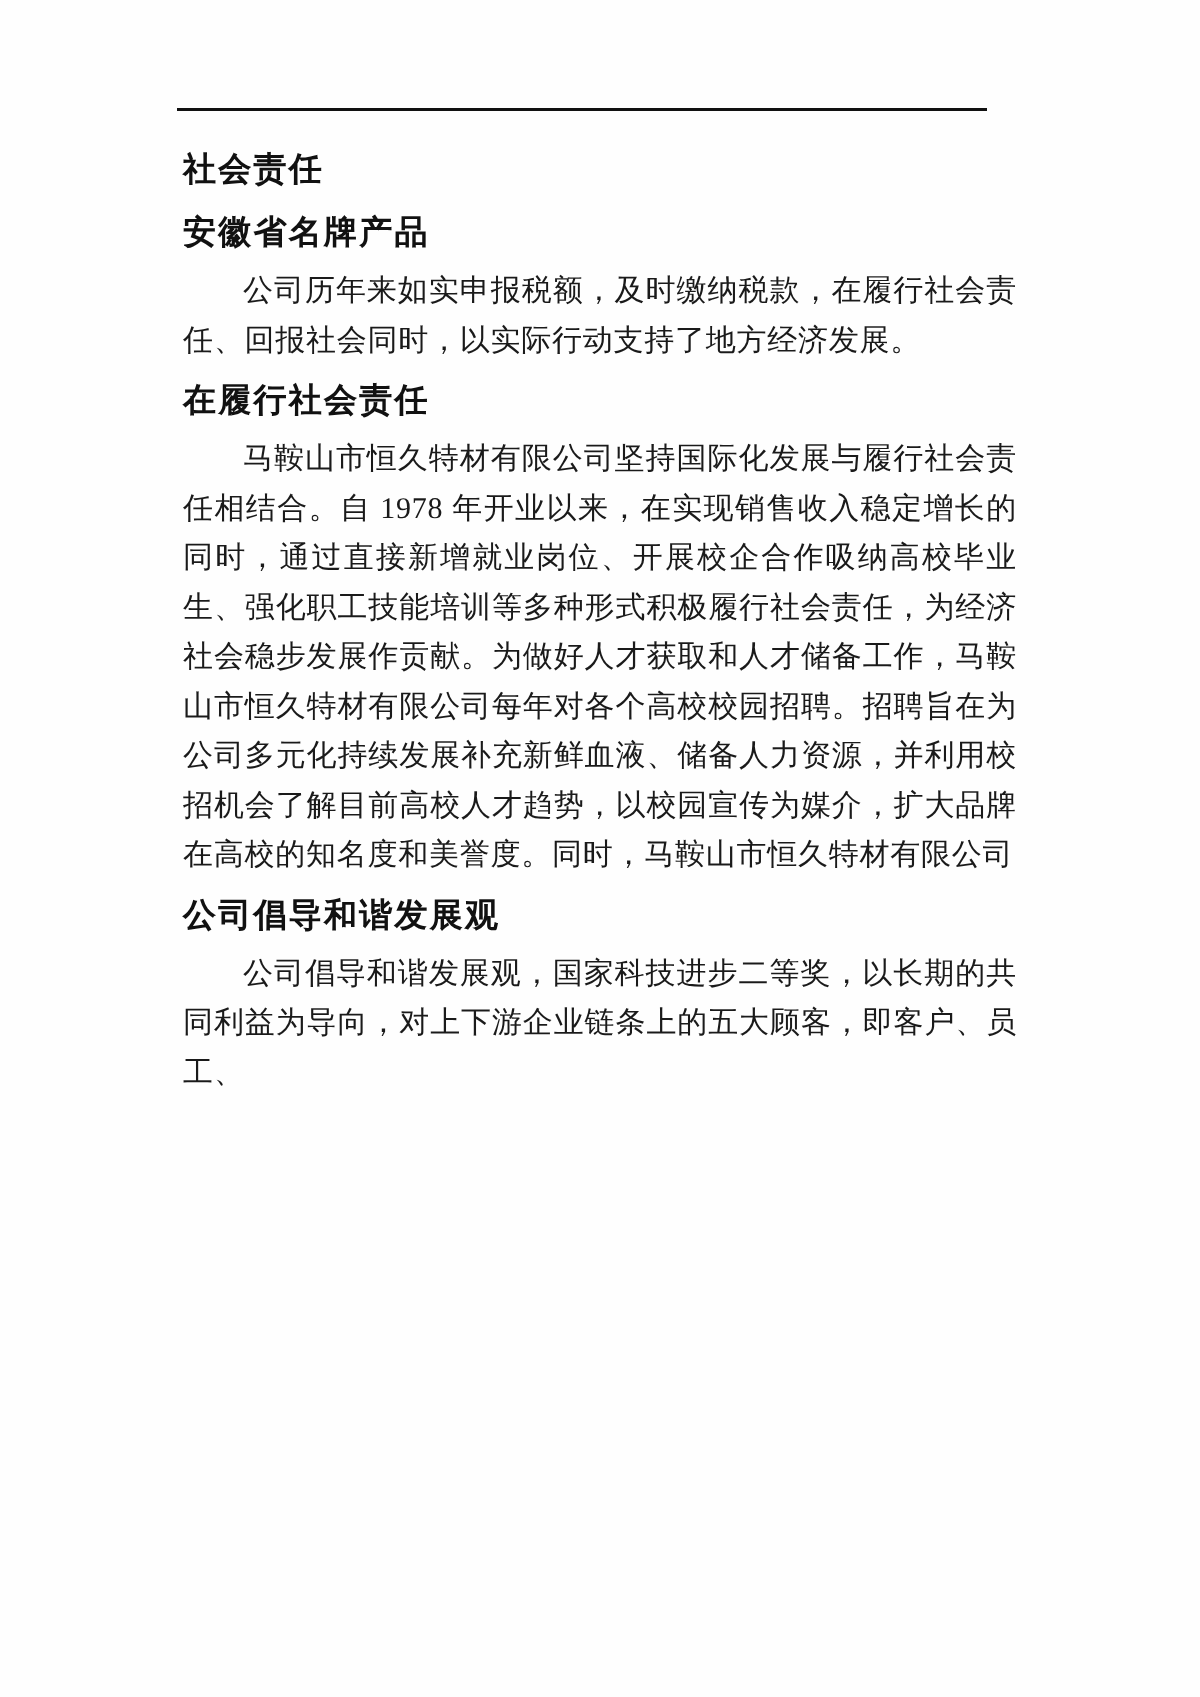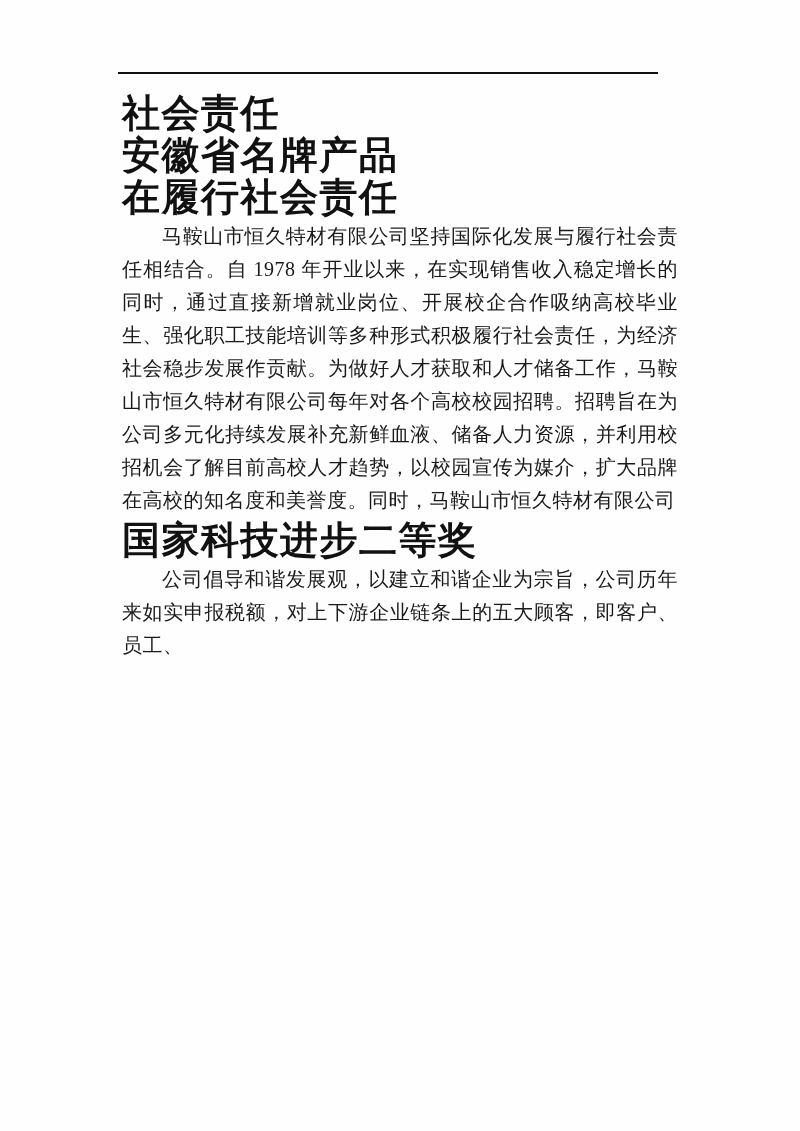--- a/index.html
+++ b/index.html
@@ -39,44 +39,45 @@
     text-justify: inter-ideograph;
     letter-spacing: 0.5px;
   }
   p.body-par.indent {
     text-indent: 2em;
   }
   h2.sec-heading {
     margin: 4px 0;
     font-family: "Liberation Sans", sans-serif;
     font-weight: 700;
-    font-size: 38px;
+    font-size: 22px;
     line-height: 38px;
     letter-spacing: 1.5px;
     color: #111;
   }
 </style>
 </head>
 <body>
 
 <div class="page">
 
   <div class="header-rule"></div>
 
   <div class="content">
 
 
     <h2 class="sec-heading">社会责任</h2>
 
 
     <h2 class="sec-heading">安徽省名牌产品</h2>
 
+    <p class="body-par indent">公司历年来如实申报税额，及时缴纳税款，在履行社会责任、回报社会同时，以实际行动支持了地方经济发展。</p>
 
     <h2 class="sec-heading">在履行社会责任</h2>
 
     <p class="body-par indent">马鞍山市恒久特材有限公司坚持国际化发展与履行社会责任相结合。自 1978 年开业以来，在实现销售收入稳定增长的同时，通过直接新增就业岗位、开展校企合作吸纳高校毕业生、强化职工技能培训等多种形式积极履行社会责任，为经济社会稳步发展作贡献。为做好人才获取和人才储备工作，马鞍山市恒久特材有限公司每年对各个高校校园招聘。招聘旨在为公司多元化持续发展补充新鲜血液、储备人力资源，并利用校招机会了解目前高校人才趋势，以校园宣传为媒介，扩大品牌在高校的知名度和美誉度。同时，马鞍山市恒久特材有限公司</p>
 
-    <h2 class="sec-heading">国家科技进步二等奖</h2>
+    <h2 class="sec-heading">公司倡导和谐发展观</h2>
 
-    <p class="body-par indent">公司倡导和谐发展观，以建立和谐企业为宗旨，公司历年来如实申报税额，对上下游企业链条上的五大顾客，即客户、员工、</p>
+    <p class="body-par indent">公司倡导和谐发展观，国家科技进步二等奖，以长期的共同利益为导向，对上下游企业链条上的五大顾客，即客户、员工、</p>
 
   </div>
 </div>
 
 </body></html>

